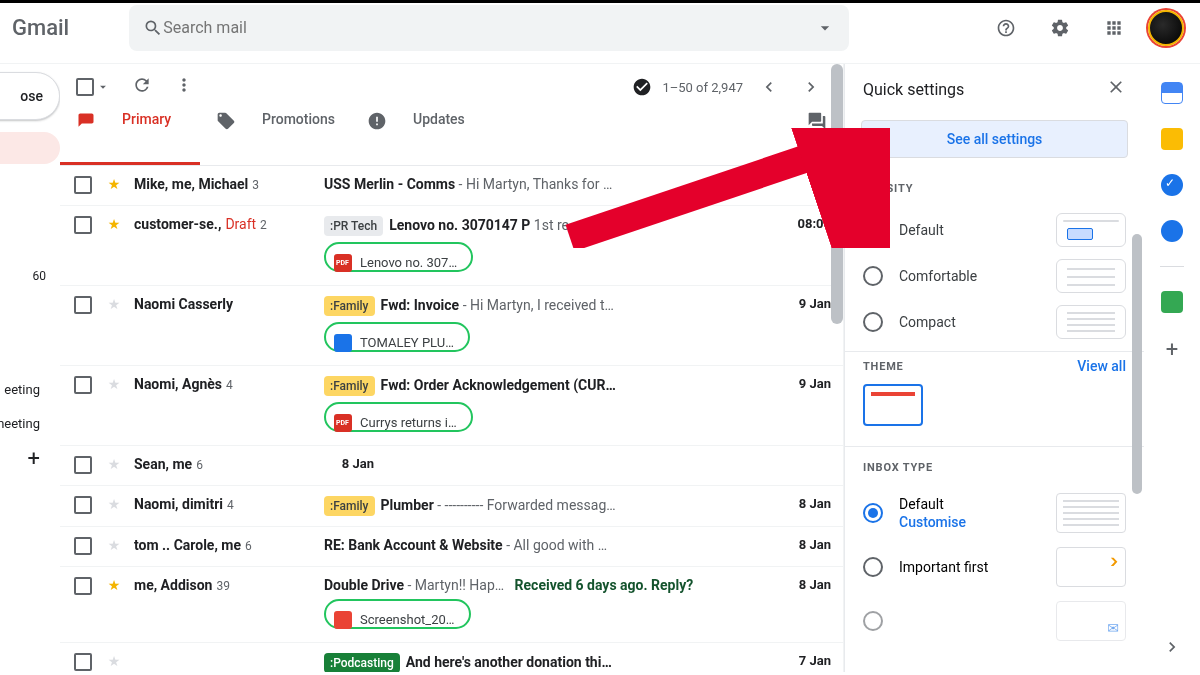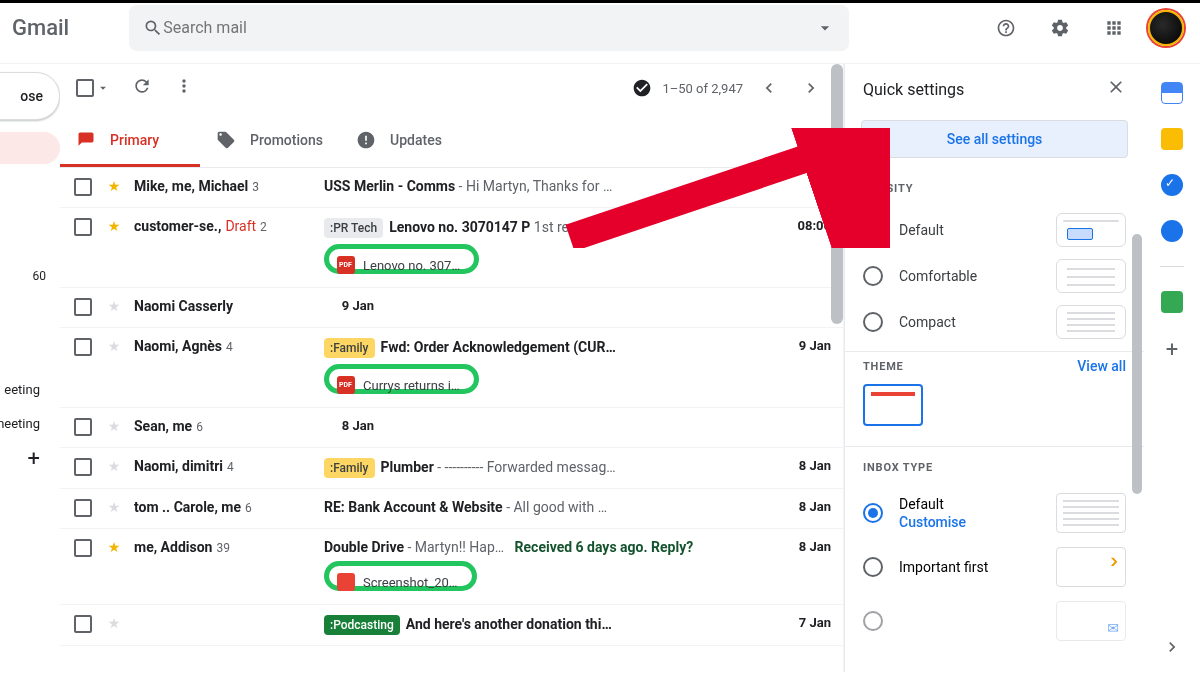--- a/index.html
+++ b/index.html
@@ -29,41 +29,41 @@
 
   
   .listcol { flex:1; display:flex; flex-direction:column; border-right:1px solid #f1f3f4; position:relative; }
   .toolbar { height:48px; display:flex; align-items:center; padding:0 16px; }
   .tool-left { display:flex; align-items:center; gap:22px; }
   .checkbox-sq { width:18px; height:18px; border:2px solid #5f6368; border-radius:2px; display:inline-block; }
   .tool-right { margin-left:auto; display:flex; align-items:center; gap:10px; color:#5f6368; font-size:13px; }
   .pag-arrow { width:32px; height:32px; display:flex; align-items:center; justify-content:center; cursor:pointer; }
 
   .tabs { display:flex; height:56px; border-bottom:1px solid #e8eaed; }
-  .tab { flex:0 0 auto; min-width:140px; display:flex; align-items:center; gap:14px; padding:0 16px; font-size:14px; font-weight:500; color:#5f6368; cursor:pointer; position:relative; }
+  .tab { flex:0 0 auto; min-width:140px; display:flex; align-items:flex-start; gap:26px; padding:0 16px; font-size:14px; font-weight:500; color:#5f6368; cursor:pointer; position:relative; }
   .tab.active { color:#d93025; }
   .tab.active::after { content:''; position:absolute; bottom:0; left:0; right:0; height:3px; background:#d93025; }
   .tab.forum { margin-left:auto; min-width:50px; }
 
   .rows { overflow:hidden; position:relative; }
   .row { display:flex; align-items:flex-start; padding:10px 12px 10px 14px; border-bottom:1px solid #f1f3f4; font-size:14px; min-height:40px; }
   .row .star { width:20px; text-align:center; margin:0 10px 0 12px; color:#dadce0; cursor:pointer; }
   .row .star.on { color:#f4b400; }
   .row .sender { flex:0 0 180px; font-weight:700; color:#202124; white-space:nowrap; overflow:hidden; text-overflow:ellipsis; display:flex; align-items:baseline; gap:4px; }
   .row .sender .cnt { font-weight:400; font-size:12px; color:#5f6368; }
   .row .body { flex:1; min-width:0; padding:0 10px; }
   .row .linetxt { white-space:nowrap; overflow:hidden; text-overflow:ellipsis; }
   .row .subject { font-weight:700; color:#202124; }
   .row .snippet { color:#5f6368; font-weight:400; }
   .row .date { flex:0 0 60px; text-align:right; font-size:13px; font-weight:700; color:#202124; }
   .chip { display:inline-flex; align-items:center; height:20px; border-radius:4px; padding:0 6px; font-size:12px; font-weight:500; margin-right:6px; vertical-align:middle; }
   .chip.gray { background:#e8eaed; color:#3c4043; }
   .chip.yellow { background:#fdd663; color:#3c4043; }
   .chip.green { background:#188038; color:#fff; }
-  .attach { display:inline-flex; align-items:center; height:30px; border:5px solid #22c55e; border-radius:16px; padding:12px 14px 0 8px; font-size:13px; color:#3c4043; margin-top:6px; gap:8px; }
+  .attach { display:inline-flex; align-items:center; height:30px; border:2px solid #22c55e; border-radius:16px; padding:12px 14px 0 8px; font-size:13px; color:#3c4043; margin-top:6px; gap:8px; }
   .att-icon { width:18px; height:18px; border-radius:3px; display:inline-block; }
   .att-icon.pdf { background:#d93025; position:relative; }
   .att-icon.pdf::after { content:'PDF'; color:#fff; font-size:7px; position:absolute; left:2px; top:5px; font-weight:700; }
   .att-icon.blue { background:#1a73e8; }
   .att-icon.red { background:#ea4335; }
   .reply-hint { color:#14532d; font-weight:700; }
   .draft-txt { color:#d93025; font-weight:400; }
 
   .vscroll { position:absolute; right:0; top:0; width:12px; height:260px; background:#bdc1c6; border-radius:6px; }
 
@@ -251,20 +251,24 @@
     <span class="body">
       <div class="linetxt"><span class="chip gray">:PR Tech</span><span class="subject">Lenovo no. 3070147 P</span><span class="snippet">      1st re…</span></div>
       <div class="attach"><span class="att-icon pdf"></span>Lenovo no. 307…</div>
     </span>
     <span class="date">08:06</span>
         </div>
         <div class="row">
     <span class="checkbox-sq"></span>
     <span class="star ">★</span>
     <span class="sender">Naomi Casserly <span class="cnt"></span></span>
+    <span class="body">
+      <div class="linetxt"><span class="chip yellow">:Family</span><span class="subject">Fwd: Invoice</span><span class="snippet"> - Hi Martyn, I received t…</span></div>
+      <div class="attach"><span class="att-icon blue"></span>TOMALEY PLU…</div>
+    </span>
     <span class="date">9 Jan</span>
         </div>
         <div class="row">
     <span class="checkbox-sq"></span>
     <span class="star ">★</span>
     <span class="sender">Naomi, Agnès <span class="cnt">4</span></span>
     <span class="body">
       <div class="linetxt"><span class="chip yellow">:Family</span><span class="subject">Fwd: Order Acknowledgement (CUR…</span><span class="snippet"></span></div>
       <div class="attach"><span class="att-icon pdf"></span>Currys returns i…</div>
     </span>

